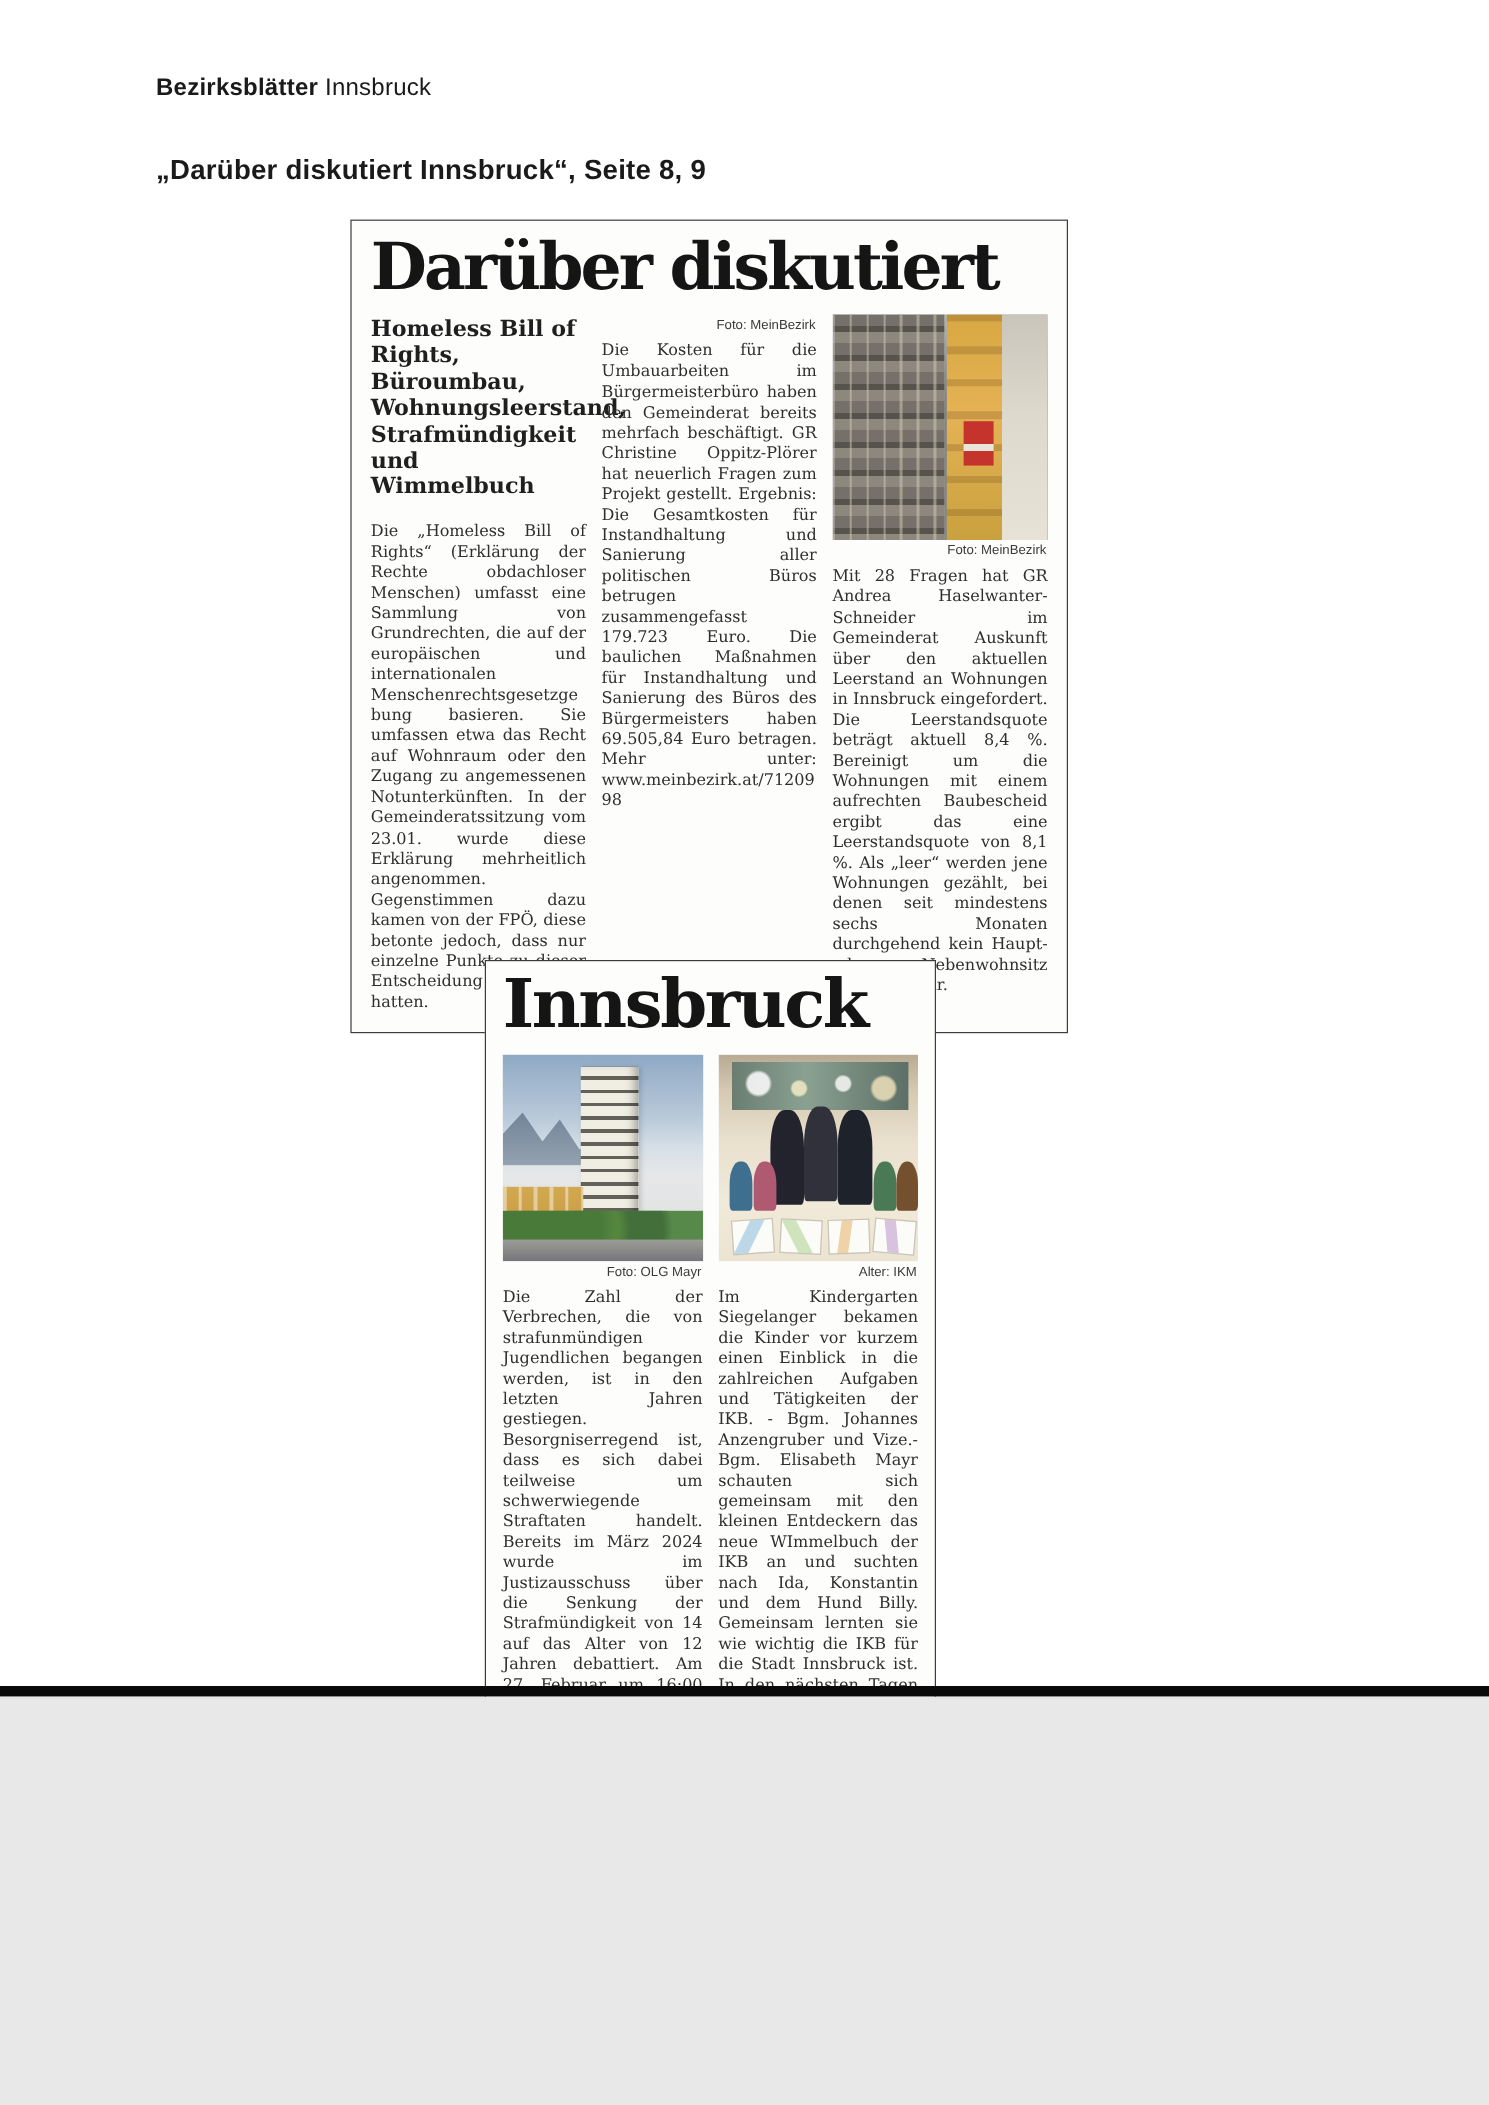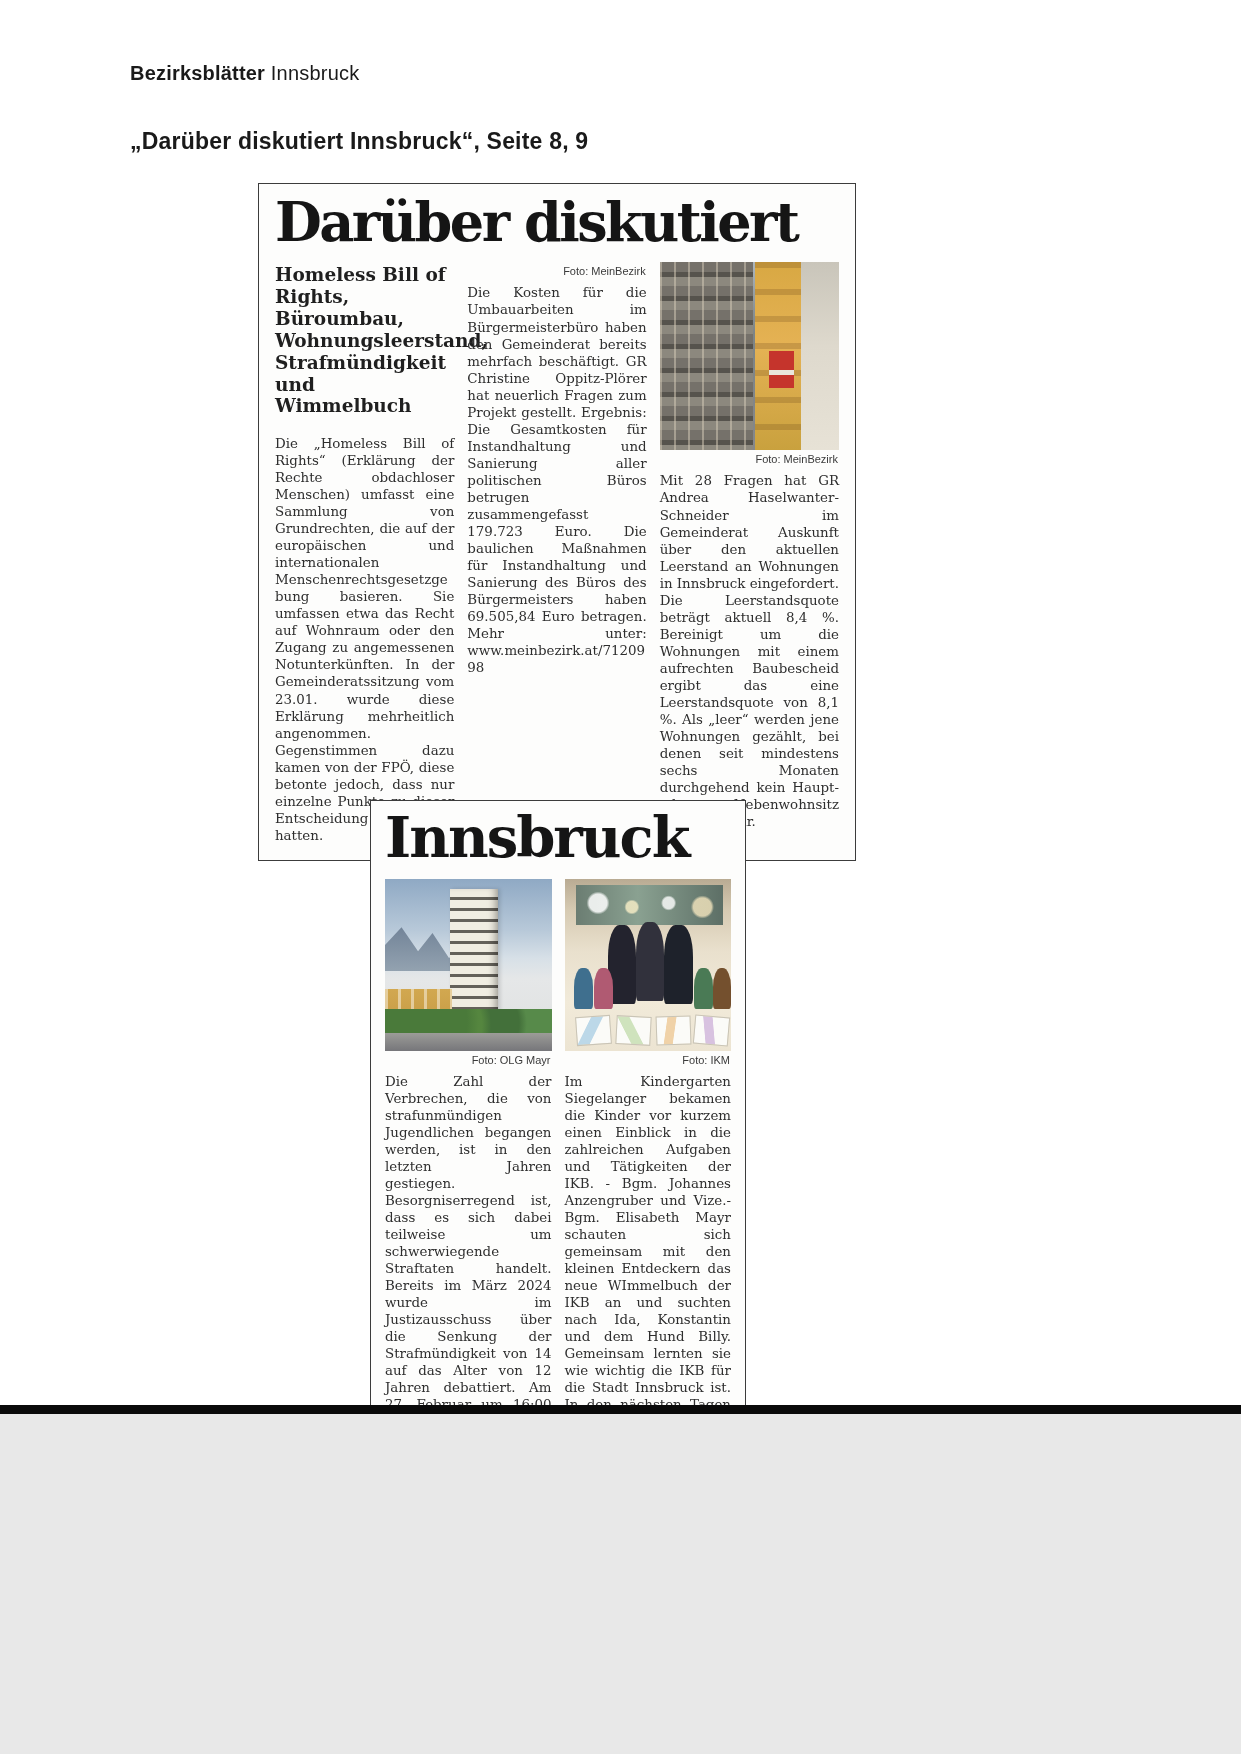--- a/index.html
+++ b/index.html
@@ -8,21 +8,21 @@
 
   
   .brand{position:absolute;left:130px;top:62px;font-size:20px;letter-spacing:.2px;}
   .brand .b{font-weight:bold;}
   .doc-title{position:absolute;left:130px;top:128px;margin:0;font-size:23px;font-weight:bold;letter-spacing:.2px;}
   .footer{position:absolute;top:1630px;left:0;width:1107px;text-align:center;font-size:19px;color:#111;}
   .footer b{font-weight:bold;}
   .bottom-bar{position:absolute;left:0;bottom:0;width:100%;height:9px;background:#0a0a0a;}
 
   
-  .clip{position:absolute;background:#fdfdfc;border:1px solid #3c3c3c;box-sizing:border-box;}
+  .clip{position:absolute;background:#fdfdfc;border:1px solid #3c3c3c;box-sizing:border-box;margin-left:34px;}
   .clip1{left:258px;top:183px;width:598px;padding:8px 16px 16px 16px;}
   .clip2{left:370px;top:800px;width:376px;padding:6px 14px 14px 14px;}
 
   .clip h2{margin:0;font-family:"DejaVu Serif",serif;font-weight:bold;color:#151515;}
   .clip1 h2{font-size:54px;letter-spacing:-2.5px;line-height:1.12;white-space:nowrap;}
   .clip2 h2{font-size:56px;letter-spacing:-2px;line-height:1.1;}
 
   .cols{display:flex;gap:13px;margin-top:10px;}
   .col{flex:1 1 0;min-width:0;}
 
@@ -177,21 +177,21 @@
           <div class="adult a3"></div>
           <div class="kid k1"></div>
           <div class="kid k2"></div>
           <div class="kid k3"></div>
           <div class="kid k4"></div>
           <div class="paper p1"></div>
           <div class="paper p2"></div>
           <div class="paper p3"></div>
           <div class="paper p4"></div>
         </div>
-        <div class="caption">Foto: IKM</div>
+        <div class="caption">Alter: IKM</div>
         <p class="body">Im Kindergarten Siegelanger bekamen die Kinder vor kurzem einen Einblick in die zahlreichen Aufgaben und Tätigkeiten der IKB. - Bgm. Johannes Anzengruber und Vize.- Bgm. Elisabeth Mayr schauten sich gemeinsam mit den kleinen Entdeckern das neue WImmelbuch der IKB an und suchten nach Ida, Konstantin und dem Hund Billy. Gemeinsam lernten sie wie wichtig die IKB für die Stadt Innsbruck ist. In den nächsten Tagen bekommen alle Kindergärten der Stadt ein Exemplar zum Schmökern überreicht.</p>
       </div>
 
     </div>
   </section>
 
   <div class="footer">
     <span>Seite</span>
     <b>25</b>
     <span>von</span>

